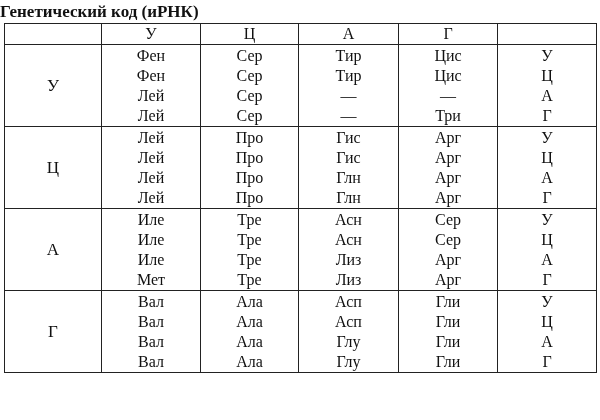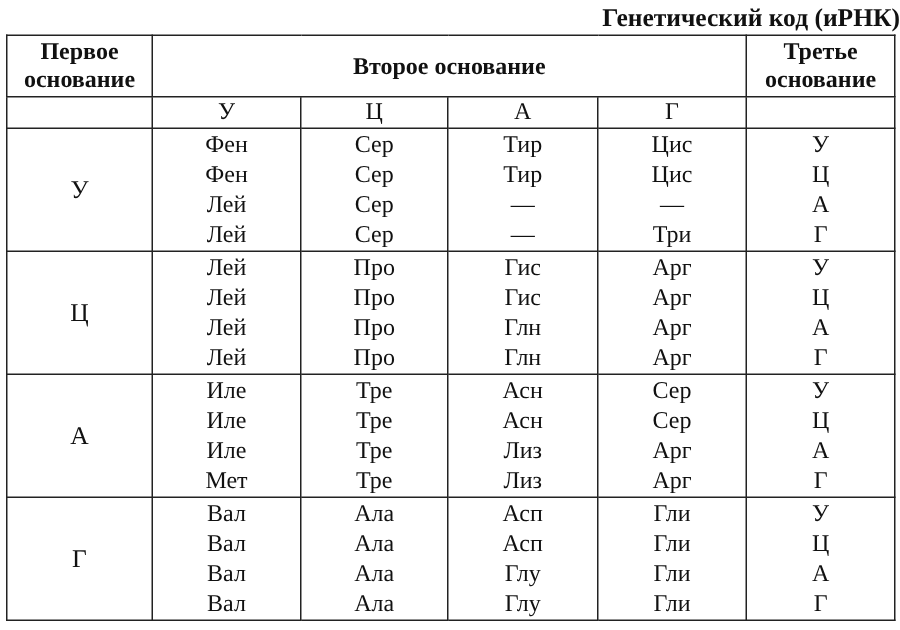--- a/index.html
+++ b/index.html
@@ -1,18 +1,18 @@
 <!DOCTYPE html>
 <html><head>
 <meta charset="utf-8">
 <style>
   html, body { margin: 0; padding: 0; background: #ffffff; }
   body { width: 600px; height: 420px; position: relative; overflow: hidden;
          font-family: "Liberation Serif", "DejaVu Serif", serif; color: #111; }
-  .title { position: absolute; left: 0; top: 2px; width: 600px; text-align: right;
+  .title { position: absolute; left: 0; top: 2px; width: 600px; text-align: left;
            font-weight: bold; font-size: 17px; line-height: 20px; }
   table { position: absolute; left: 4px; top: 23px; width: 592px; border-collapse: collapse;
           table-layout: fixed; }
   td, th { border: 1.5px solid #222; text-align: center; padding: 0; }
   th { font-weight: bold; font-size: 16px; line-height: 19px; }
   .h1 th { height: 40px; }
   .h2 td { height: 20px; font-size: 16px; line-height: 18px; }
   .grp td { height: 80px; vertical-align: middle; }
   .first { font-size: 17px; }
   .stack div { font-size: 16px; line-height: 20px; height: 20px; }
@@ -26,31 +26,20 @@
 <table>
   <colgroup>
     <col style="width:97px">
       <col style="width:99px">
       <col style="width:98px">
     <col style="width:100px">
       <col style="width:99px">
       <col style="width:99px">
   </colgroup>
   <tbody>
-      <tr class="h1">
-    <th>
-      <div>Первое</div>
-      <div>основание</div>
-    </th>
-    <th colspan="4">Второе основание</th>
-    <th>
-      <div>Третье</div>
-      <div>основание</div>
-    </th>
-  </tr>
   <tr class="h2">
     <td></td>
     <td>У</td>
     <td>Ц</td>
     <td>А</td>
     <td>Г</td>
     <td></td>
   </tr>
   </tbody>
     <tbody id="groups">

